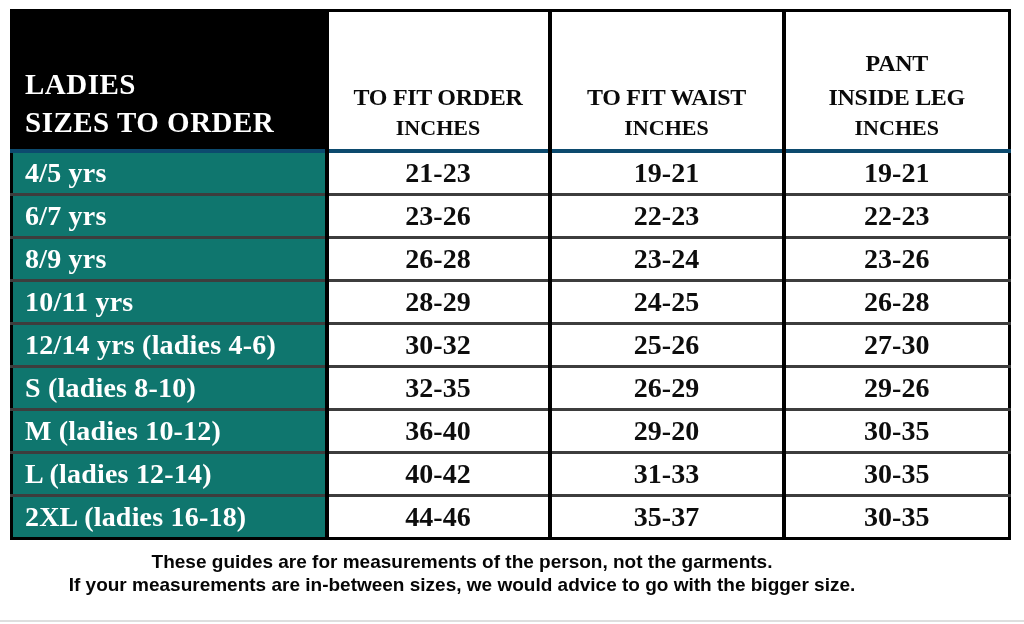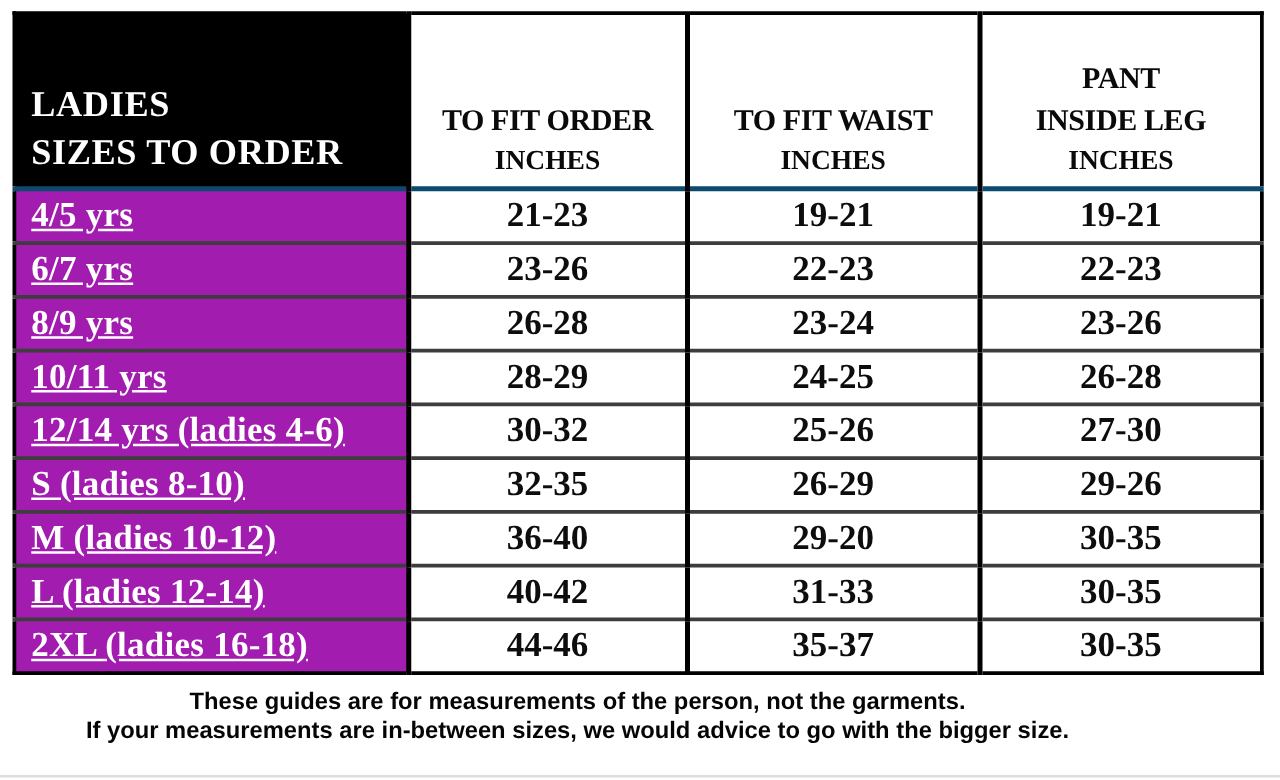--- a/index.html
+++ b/index.html
@@ -65,30 +65,29 @@
     font-size: 24px;
     line-height: 34px;
     letter-spacing: -0.3px;
   }
   .col-head .unit {
     font-size: 22px;
     line-height: 28px;
   }
 
   tbody th.size-cell {
-    background: #a21caf;
+    background: #0f766e;
     color: #ffffff;
     text-align: left;
     font-size: 28px;
     font-weight: bold;
     height: 40px;
     padding-left: 12px;
     vertical-align: middle;
     letter-spacing: 0.2px;
-    text-decoration: underline;
   }
   tbody td.val {
     background: #ffffff;
     text-align: center;
     vertical-align: middle;
     font-size: 28px;
     font-weight: bold;
     color: #0d0d0d;
   }
 

